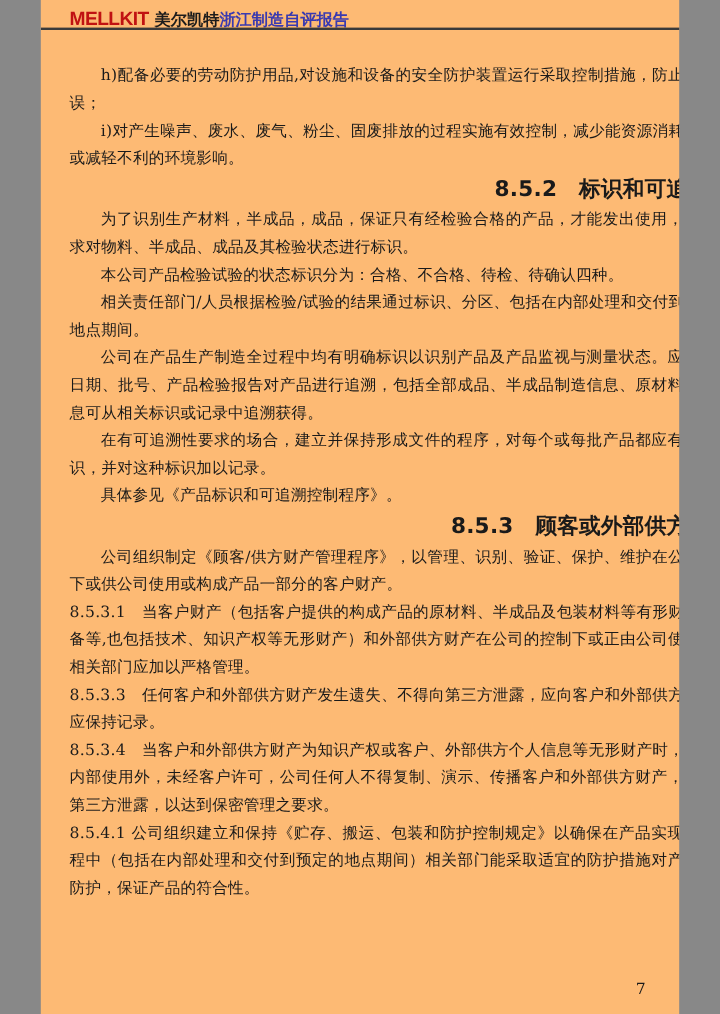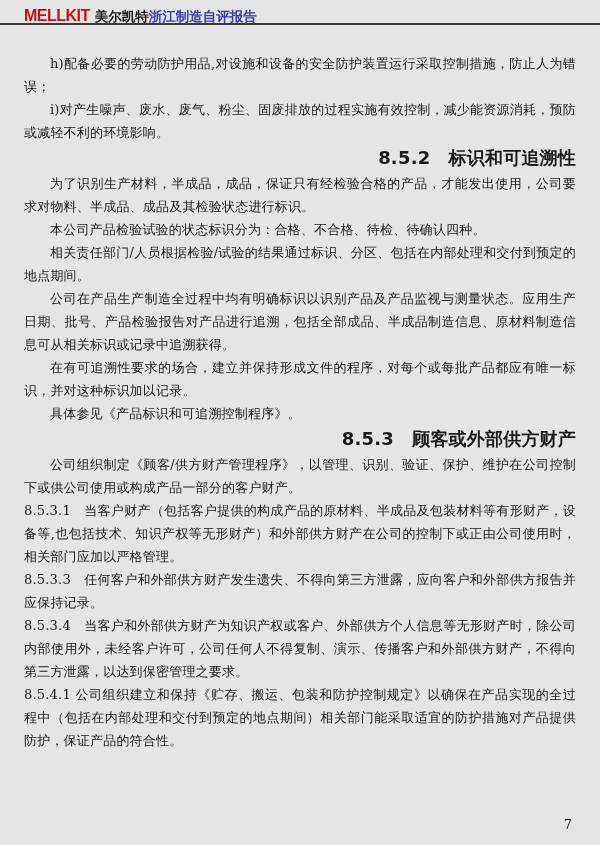--- a/index.html
+++ b/index.html
@@ -1,20 +1,20 @@
 <!DOCTYPE html>
 <html lang="zh"><head>
 <meta charset="utf-8">
 <style>
   html,body{margin:0;padding:0;background:#888;}
   .page{
     position:relative;
-    width:600px;height:845px;
+    width:532px;height:845px;
     margin:0 auto;
-    background:#e5e5e5;
+    background:#fdba74;
     font-family:"DejaVu Serif","Liberation Serif",serif;
     color:#1a1a1a;
     overflow:hidden;
     box-sizing:border-box;
   }
   .header{
     position:absolute;
     top:6px;left:24px;right:4px;
     white-space:nowrap;
   }

